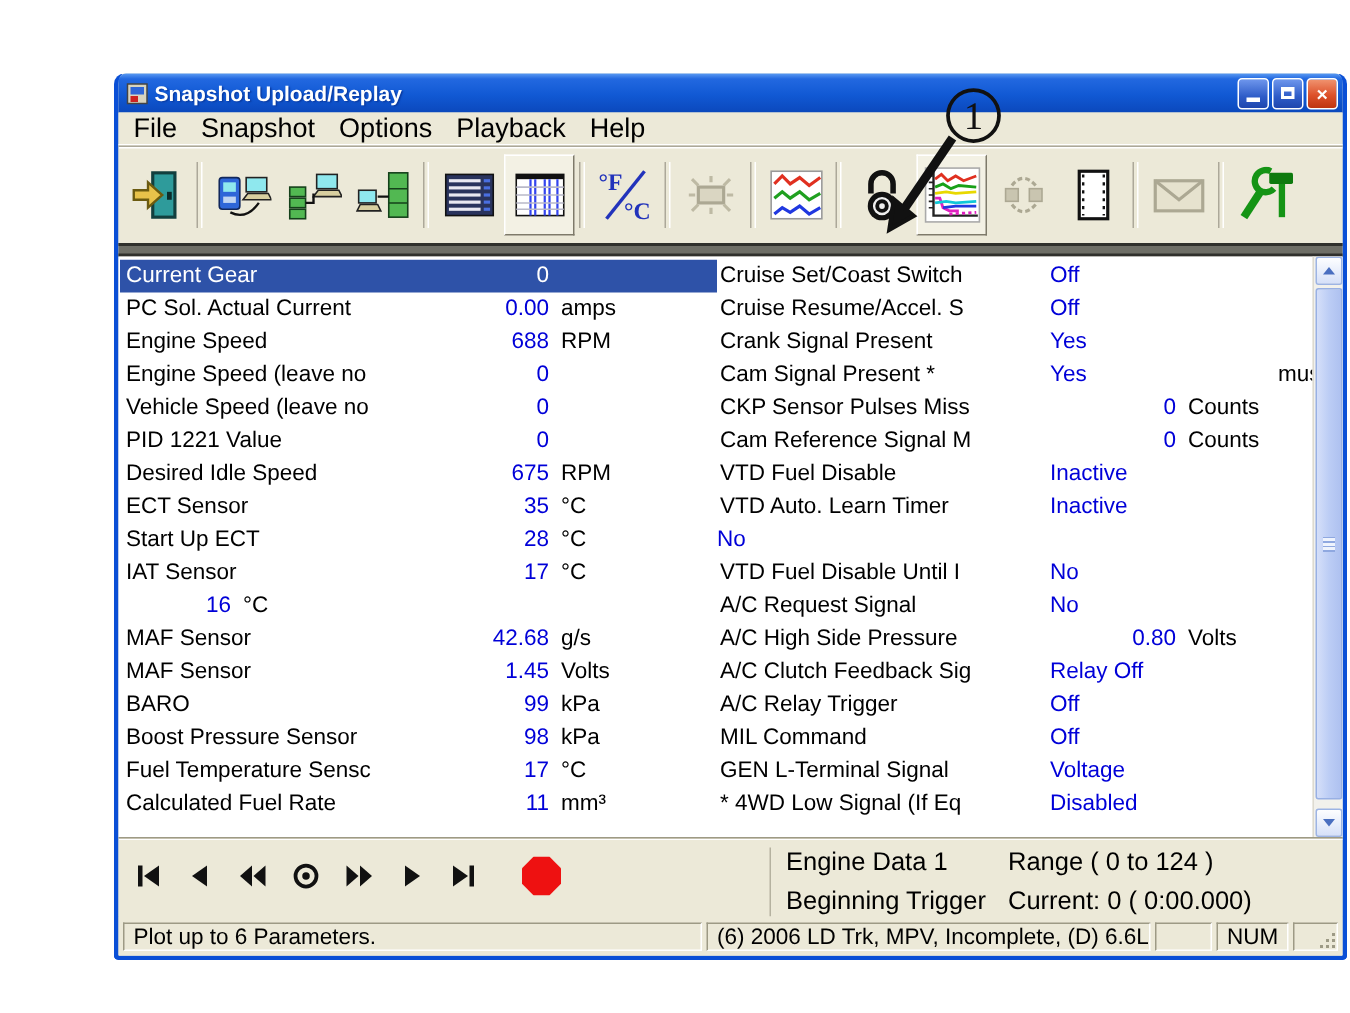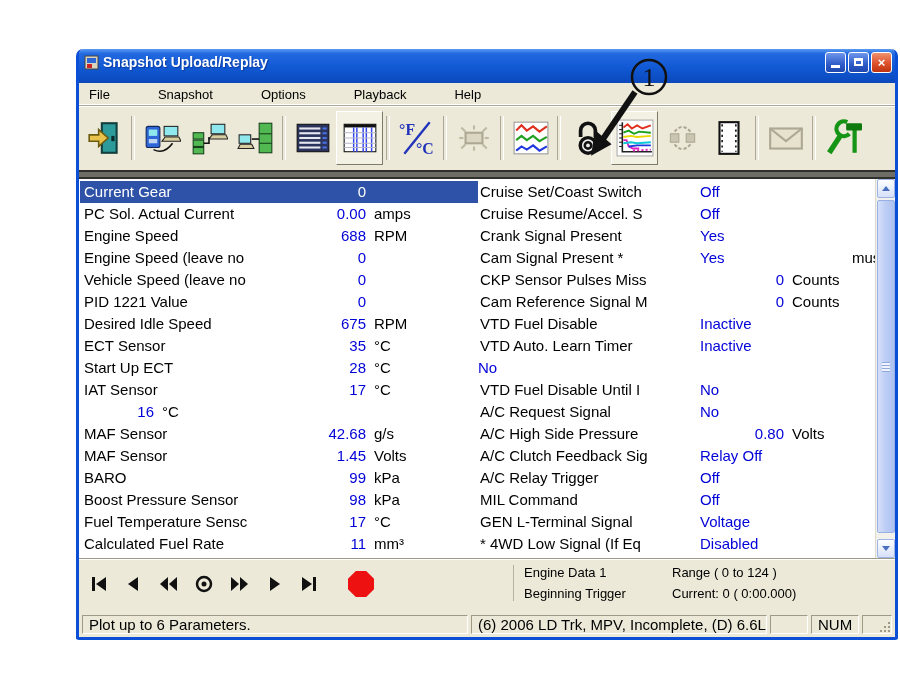--- a/index.html
+++ b/index.html
@@ -5,35 +5,35 @@
   html,body{margin:0;padding:0;background:#fff;}
   .page{position:relative;width:900px;height:675px;background:#fff;overflow:hidden;
         font-family:"Liberation Sans",sans-serif;-webkit-user-select:none;user-select:none;}
 
   
   .window{position:absolute;left:76px;top:49px;width:822px;height:591px;
           border:3px solid #0A4FD6;border-top:none;border-radius:7px 7px 3px 3px;
           background:#ECE9D8;display:flex;flex-direction:column;box-sizing:border-box;}
   .titlebar{height:26px;flex:0 0 26px;border-radius:5px 5px 0 0;display:flex;align-items:center;
             background:linear-gradient(180deg,#5A9AF2 0%,#2268E0 14%,#1159D4 55%,#0B48BC 100%);
-            padding:0 3px 8px 5px;}
+            padding:0 3px 0 5px;}
   .appicon{width:15px;height:15px;margin-right:4px;flex:0 0 15px;}
   .title{color:#fff;font-weight:bold;font-size:14px;text-shadow:1px 1px 1px #0A3AA0;white-space:nowrap;flex:1;}
   .winbtns{display:flex;gap:2px;}
   .wbtn{width:21px;height:21px;border:1px solid #fff;border-radius:3px;position:relative;
         background:linear-gradient(180deg,#6E96EC,#2E5CC8 60%,#1E46AE);box-sizing:border-box;cursor:default;}
   .wbtn.close{background:linear-gradient(180deg,#F0936F,#DD512B 55%,#BE3410);}
   .wbtn .gl{position:absolute;color:#fff;font-size:13px;font-weight:bold;left:0;top:0;width:100%;height:100%;
             display:flex;align-items:center;justify-content:center;line-height:1;}
   .wbtn.min .gl::after{content:"";width:9px;height:3px;background:#fff;margin-top:9px;}
   .wbtn.max .gl::after{content:"";width:9px;height:8px;border:2px solid #fff;border-top-width:3px;box-sizing:border-box;}
 
   
-  .menubar{height:21px;flex:0 0 21px;display:flex;align-items:flex-end;background:#ECE9D8;
-           border-bottom:1px solid #fff;font-size:13px;color:#000;padding-left:2px;gap:32px;}
+  .menubar{height:21px;flex:0 0 21px;display:flex;align-items:center;background:#ECE9D8;
+           border-bottom:1px solid #fff;font-size:18px;color:#000;padding-left:2px;}
   .menu-item{padding:2px 8px;white-space:nowrap;}
 
   
   .toolbar{height:64px;flex:0 0 64px;background:#ECE9D8;border-top:1px solid #ACA899;
            box-shadow:inset 0 1px 0 #fff;display:flex;align-items:center;padding:0 2px;}
   .tbtn{width:47px;height:54px;border:1px solid transparent;background:transparent;padding:3px;
         display:flex;align-items:center;justify-content:center;box-sizing:border-box;}
   .tbtn svg{width:38px;height:38px;}
   .tbtn.raised{border-color:#fff #7E7A6A #7E7A6A #fff;background:#F3F1E4;}
   .tsep{width:2px;height:44px;margin:0 3px;border-left:1px solid #ACA899;border-right:1px solid #fff;flex:0 0 2px;}
@@ -75,21 +75,21 @@
   .sthumb::after{content:"";position:absolute;left:4px;top:50%;margin-top:-5px;width:8px;height:10px;
           background:repeating-linear-gradient(180deg,#8FA8E0 0 1px,#EEF3FD 1px 3px);}
 
   
   .playbar{height:52px;flex:0 0 52px;background:#ECE9D8;border-top:1px solid #9D9A85;
            box-shadow:inset 0 1px 0 #fff;position:relative;}
   .transport{position:absolute;left:10px;top:14px;display:flex;align-items:center;gap:15px;}
   .pbtn{height:22px;display:flex;align-items:center;justify-content:center;}
   .pbtn svg{height:20px;width:20px;fill:#111;}
   .pbtn.stop svg{height:26px;width:26px;margin-left:14px;}
-  .pinfo{position:absolute;left:434px;top:6px;font-size:13px;color:#000;
+  .pinfo{position:absolute;left:434px;top:6px;font-size:17px;color:#000;
          display:grid;grid-template-columns:148px auto;row-gap:6px;border-left:1px solid #B5B2A0;padding-left:10px;}
 
   
   .statusbar{height:26px;flex:0 0 26px;background:#ECE9D8;display:flex;align-items:center;
              gap:3px;padding:2px 3px;box-sizing:border-box;font-size:15px;color:#000;position:relative;}
   .spanel{height:19px;line-height:17px;border:1px solid;border-color:#9D9A85 #FFFFFF #FFFFFF #9D9A85;
           padding:0 6px;box-sizing:border-box;white-space:nowrap;overflow:hidden;}
   .sp-msg{flex:1;}
   .sp-veh{width:296px;}
   .sp-cap{width:38px;}

